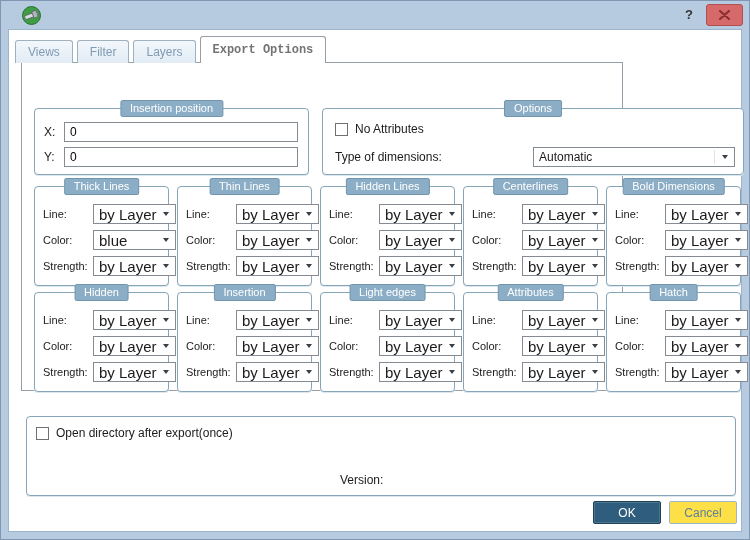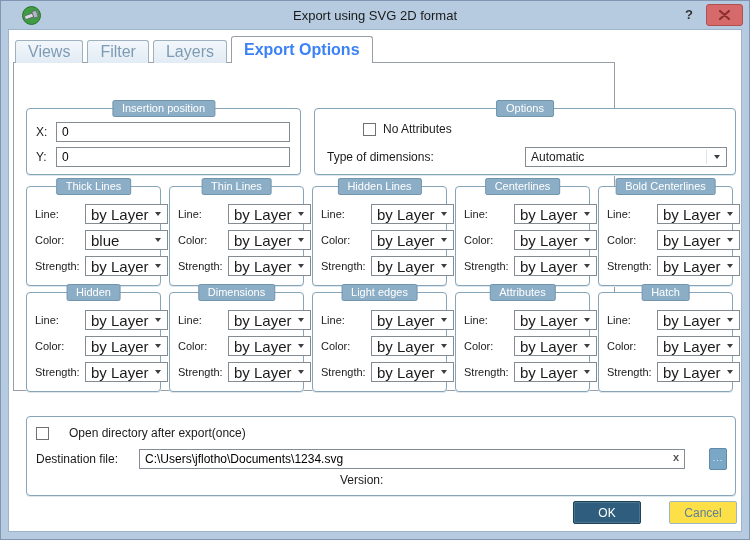--- a/index.html
+++ b/index.html
@@ -45,32 +45,33 @@
   
   .tabbar {
     position: absolute; left: 6px; top: 6px; height: 27px;
     display: flex; align-items: flex-end; gap: 4px; z-index: 2;
   }
   .tab {
     border: 1px solid #9fb0bf; border-bottom: none;
     border-radius: 3px 3px 0 0;
     background: linear-gradient(#f2f7fb, #e2ecf5);
     color: #7f9bb3; padding: 0 12px; height: 23px;
-    display: flex; align-items: center; font-size: 16px;
+    display: flex; align-items: center; font-size: 12px;
   }
   .tab.active {
     background: #ffffff; border-color: #979ea6;
-    color: #3b82f6; font-weight: bold; height: 27px;
+    color: #737373; font-weight: bold; height: 27px;
     position: relative;
+    font-family: Liberation Mono, monospace;
   }
   .tab.active::after {
     content: ""; position: absolute; left: 0; right: 0; bottom: -1px; height: 2px; background: #fff;
   }
   .tabpane {
-    position: absolute; left: 4px; top: 32px; width: 602px; height: 329px;
+    position: absolute; left: 12px; top: 32px; width: 602px; height: 329px;
     background: #fff; border: 1px solid #979ea6;
   }
   
   .groupbox {
     position: absolute; border: 1px solid #87a5b8; border-radius: 4px;
     background: #fff; box-shadow: 0 1px 0 #dde8ee;
   }
   .badge {
     position: absolute; top: -9px; left: 50%; transform: translateX(-50%);
     background: #8badc6; border: 1px solid #7195ac; border-radius: 2px;
@@ -111,40 +112,40 @@
     display: flex; flex-wrap: wrap; column-gap: 8px; row-gap: 6px;
   }
   .line-group { position: relative; width: 135px; height: 100px; }
   .lg-grid {
     display: grid; grid-template-columns: 50px 1fr;
     align-items: center; row-gap: 6px;
     padding: 17px 7px 8px 8px; font-size: 11px;
   }
   
   .footer-group { left: 17px; top: 386px; width: 710px; height: 80px; }
-  .footer-row { position: absolute; left: 9px; right: 8px; display: flex; align-items: center; gap: 20px; }
+  .footer-row { position: absolute; left: 9px; right: 8px; display: flex; align-items: center; }
   .dest-wrap { position: relative; flex: 1; }
   .clear-x {
     position: absolute; right: 6px; top: 2px; font-size: 11px; font-weight: bold;
     color: #555; cursor: default;
   }
   .browse-btn {
     width: 18px; height: 22px; margin-left: 4px;
     background: #7ba7c7; border: 1px solid #5f8aa8; border-radius: 2px;
     color: #eaf2f7; font-size: 9px; letter-spacing: 1px; line-height: 18px;
     text-align: center;
   }
   
   .btn {
     position: absolute; top: 471px; width: 68px; height: 23px;
     font-family: "Liberation Sans", sans-serif; font-size: 12px;
     border-radius: 2px; display: flex; align-items: center; justify-content: center;
   }
   .btn-ok {
-    left: 564px; background: #2e5d7d; border: 1px solid #1f4258; color: #fff;
+    left: 584px; background: #2e5d7d; border: 1px solid #1f4258; color: #fff;
     box-shadow: inset 0 0 0 1px #49758f;
   }
   .btn-cancel {
     left: 660px; background: #fde047; border: 1px solid #9cb6c6; color: #5e8099;
   }
   .lbl { white-space: nowrap; }
 </style>
 </head>
 <body>
 
@@ -153,21 +154,20 @@
 <div class="titlebar">
   <span class="app-icon">
     <svg width="19" height="19" viewBox="0 0 19 19">
       <circle cx="9.5" cy="9.5" r="9" fill="#3d9c44" stroke="#2a7030" stroke-width="1"></circle>
       <g transform="rotate(-20 9.5 9.5)">
         <rect x="2.5" y="7.5" width="14" height="4" rx="1.5" fill="#d7dce1" stroke="#5a6066" stroke-width="0.8"></rect>
         <rect x="11" y="6" width="4.5" height="7" rx="1" fill="#aeb6bd" stroke="#5a6066" stroke-width="0.8"></rect>
       </g>
     </svg>
   </span>
-  <span class="title-text">Export using SVG 2D format</span>
   <span class="help-btn">?</span>
   <span class="close-btn">
     <svg width="11" height="10" viewBox="0 0 11 10">
       <path d="M1 1 L10 9 M10 1 L1 9" stroke="#8d2f2f" stroke-width="2.2" stroke-linecap="round"></path>
     </svg>
   </span>
 </div>
 
 <div class="client">
 
@@ -183,21 +183,21 @@
     <div class="groupbox" style="left:12px; top:45px; width:275px; height:67px;">
       <span class="badge">Insertion position</span>
       <div style="position:absolute; left:9px; top:16px; width:19px;" class="lbl">X:</div>
       <input class="tb" style="position: absolute; left: 29px; top: 13px; width: 234px;" value="0">
       <div style="position:absolute; left:9px; top:41px; width:19px;" class="lbl">Y:</div>
       <input class="tb" style="position: absolute; left: 29px; top: 38px; width: 234px;" value="0">
     </div>
 
     <div class="groupbox" style="left:300px; top:45px; width:422px; height:67px;">
       <span class="badge">Options</span>
-      <div class="check-row" style="position:absolute; left:12px; top:13px;margin-left:36px;">
+      <div class="check-row" style="position:absolute; left:12px; top:13px;">
         <span class="checkbox"></span>
         <span class="lbl">No Attributes</span>
       </div>
       <div style="position:absolute; left:12px; top:41px;" class="lbl">Type of dimensions:</div>
       <div class="combo big" style="position:absolute; left:210px; top:38px; right:8px;">
         <span class="combo-val">Automatic</span>
         <span class="arrow"></span>
       </div>
     </div>
 
@@ -280,21 +280,21 @@
       </div>
       <span class="lbl">Strength:</span>
       <div class="combo">
         <span class="combo-val">by Layer</span>
         <span class="arrow"></span>
       </div>
     </div>
   </div>
 
   <div class="groupbox line-group">
-    <span class="badge">Bold Centerlines</span>
+    <span class="badge">Bold Dimensions</span>
     <div class="lg-grid">
       <span class="lbl">Line:</span>
       <div class="combo">
         <span class="combo-val">by Layer</span>
         <span class="arrow"></span>
       </div>
       <span class="lbl">Color:</span>
       <div class="combo">
         <span class="combo-val">by Layer</span>
         <span class="arrow"></span>
@@ -322,21 +322,21 @@
       </div>
       <span class="lbl">Strength:</span>
       <div class="combo">
         <span class="combo-val">by Layer</span>
         <span class="arrow"></span>
       </div>
     </div>
   </div>
 
   <div class="groupbox line-group">
-    <span class="badge">Dimensions</span>
+    <span class="badge">Insertion</span>
     <div class="lg-grid">
       <span class="lbl">Line:</span>
       <div class="combo">
         <span class="combo-val">by Layer</span>
         <span class="arrow"></span>
       </div>
       <span class="lbl">Color:</span>
       <div class="combo">
         <span class="combo-val">by Layer</span>
         <span class="arrow"></span>
@@ -412,28 +412,20 @@
     </div>
   </div>
 </div>
   </div>
 
   <div class="groupbox footer-group">
     <div class="footer-row check-row" style="top:9px;">
       <span class="checkbox"></span>
       <span class="lbl">Open directory after export(once)</span>
     </div>
-    <div class="footer-row" style="top:31px;">
-      <span class="lbl" style="width:83px;">Destination file:</span>
-      <span class="dest-wrap">
-        <input class="tb" style="padding-right: 18px;" value="C:\Users\jflotho\Documents\1234.svg">
-        <span class="clear-x">x</span>
-      </span>
-      <span class="browse-btn">...</span>
-    </div>
     <div class="footer-row" style="top:56px;flex-direction:column;">
       <span class="lbl" style="width:83px;">Version:</span>
     </div>
   </div>
 
   <div class="btn btn-ok">OK</div>
   <div class="btn btn-cancel">Cancel</div>
 </div>
 
 </body></html>

